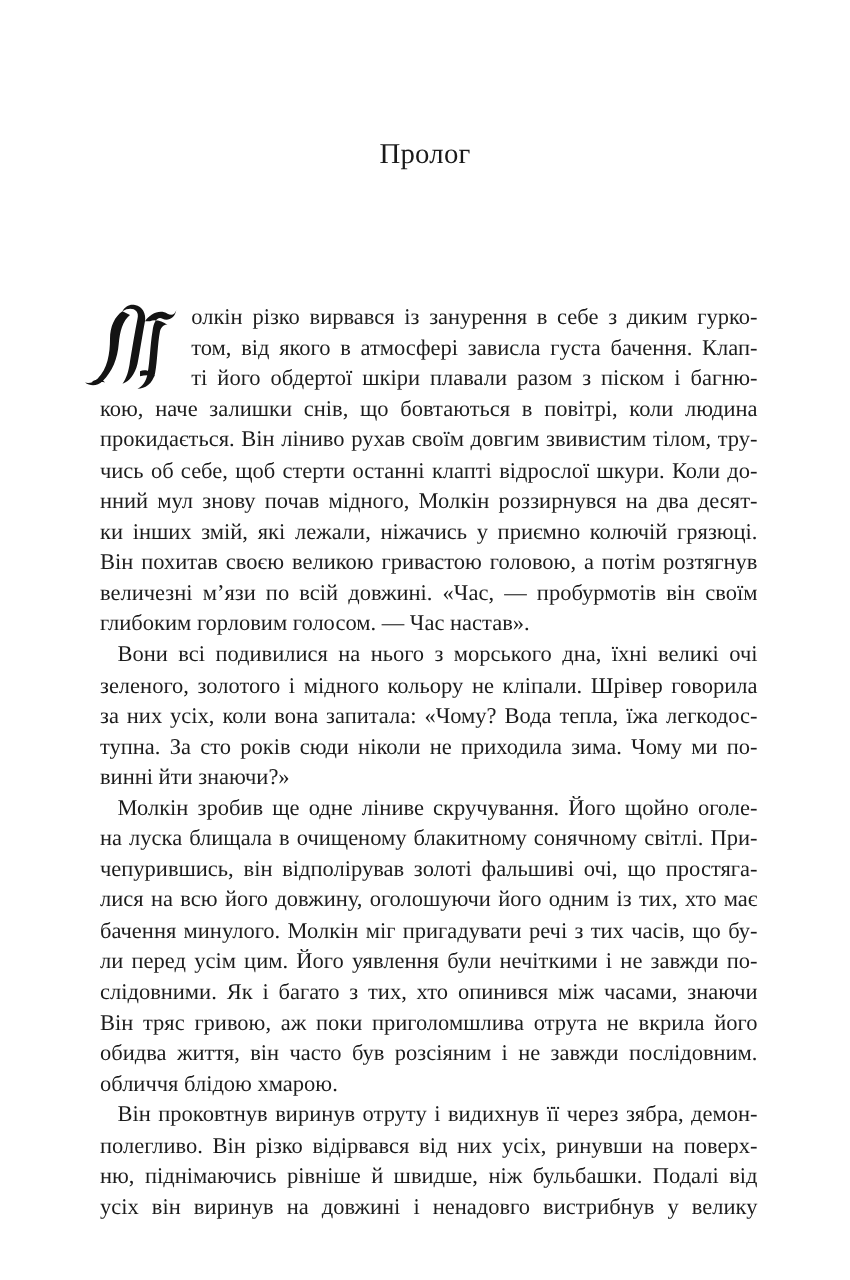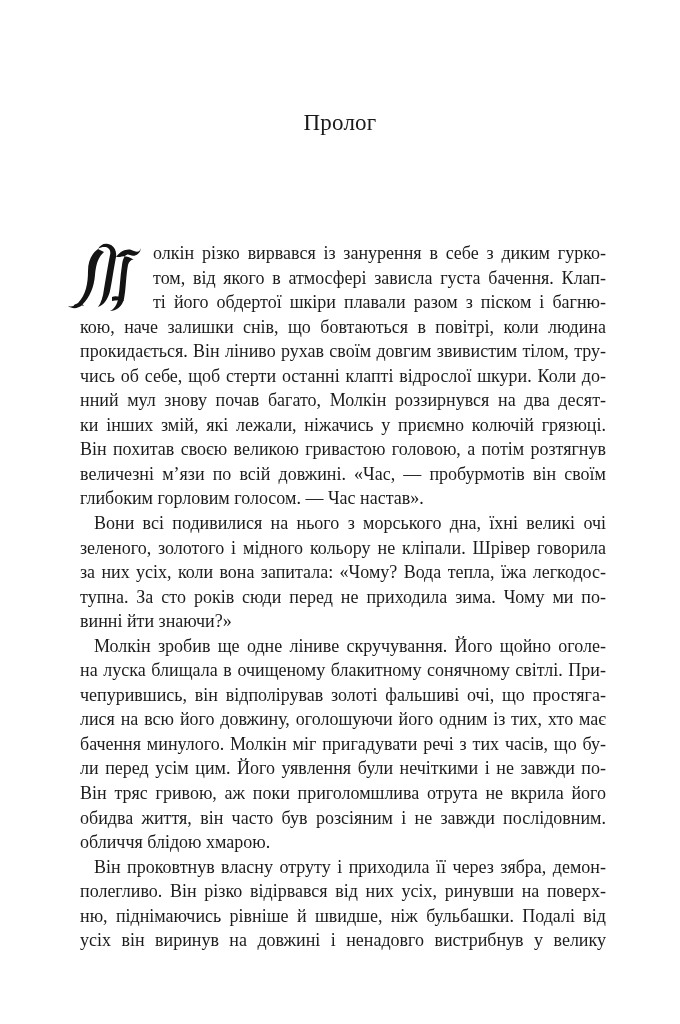--- a/index.html
+++ b/index.html
@@ -90,48 +90,49 @@
       </svg>
     </div>
 
     <div class="paragraph">
       <div class="line drop">олкін різко вирвався із занурення в себе з диким гурко-</div>
       <div class="line drop">том, від якого в атмосфері зависла густа бачення. Клап-</div>
       <div class="line drop">ті його обдертої шкіри плавали разом з піском і багню-</div>
       <div class="line">кою, наче залишки снів, що бовтаються в повітрі, коли людина</div>
       <div class="line">прокидається. Він ліниво рухав своїм довгим звивистим тілом, тру-</div>
       <div class="line">чись об себе, щоб стерти останні клапті відрослої шкури. Коли до-</div>
-      <div class="line">нний мул знову почав багато, Молкін роззирнувся на два десят-</div>
+      <div class="line">нний мул знову почав мідного, Молкін роззирнувся на два десят-</div>
       <div class="line">ки інших змій, які лежали, ніжачись у приємно колючій грязюці.</div>
       <div class="line">Він похитав своєю великою гривастою головою, а потім розтягнув</div>
       <div class="line">величезні м’язи по всій довжині. «Час, — пробурмотів він своїм</div>
       <div class="line last">глибоким горловим голосом. — Час настав».</div>
     </div>
 
     <div class="paragraph">
       <div class="line indent">Вони всі подивилися на нього з морського дна, їхні великі очі</div>
       <div class="line">зеленого, золотого і мідного кольору не кліпали. Шрівер говорила</div>
       <div class="line">за них усіх, коли вона запитала: «Чому? Вода тепла, їжа легкодос-</div>
-      <div class="line">тупна. За сто років сюди перед не приходила зима. Чому ми по-</div>
+      <div class="line">тупна. За сто років сюди ніколи не приходила зима. Чому ми по-</div>
       <div class="line last">винні йти знаючи?»</div>
     </div>
 
     <div class="paragraph">
       <div class="line indent">Молкін зробив ще одне ліниве скручування. Його щойно оголе-</div>
       <div class="line">на луска блищала в очищеному блакитному сонячному світлі. При-</div>
       <div class="line">чепурившись, він відполірував золоті фальшиві очі, що простяга-</div>
       <div class="line">лися на всю його довжину, оголошуючи його одним із тих, хто має</div>
       <div class="line">бачення минулого. Молкін міг пригадувати речі з тих часів, що бу-</div>
       <div class="line">ли перед усім цим. Його уявлення були нечіткими і не завжди по-</div>
+      <div class="line">слідовними. Як і багато з тих, хто опинився між часами, знаючи</div>
       <div class="line">Він тряс гривою, аж поки приголомшлива отрута не вкрила його</div>
       <div class="line">обидва життя, він часто був розсіяним і не завжди послідовним.</div>
       <div class="line last">обличчя блідою хмарою.</div>
     </div>
 
     <div class="paragraph">
-      <div class="line indent">Він проковтнув власну отруту і приходила її через зябра, демон-</div>
+      <div class="line indent">Він проковтнув виринув отруту і видихнув її через зябра, демон-</div>
       <div class="line">полегливо. Він різко відірвався від них усіх, ринувши на поверх-</div>
       <div class="line">ню, піднімаючись рівніше й швидше, ніж бульбашки. Подалі від</div>
       <div class="line">усіх він виринув на довжині і ненадовго вистрибнув у велику</div>
     </div>
 
   </div>
 </div>
 
 </body></html>

